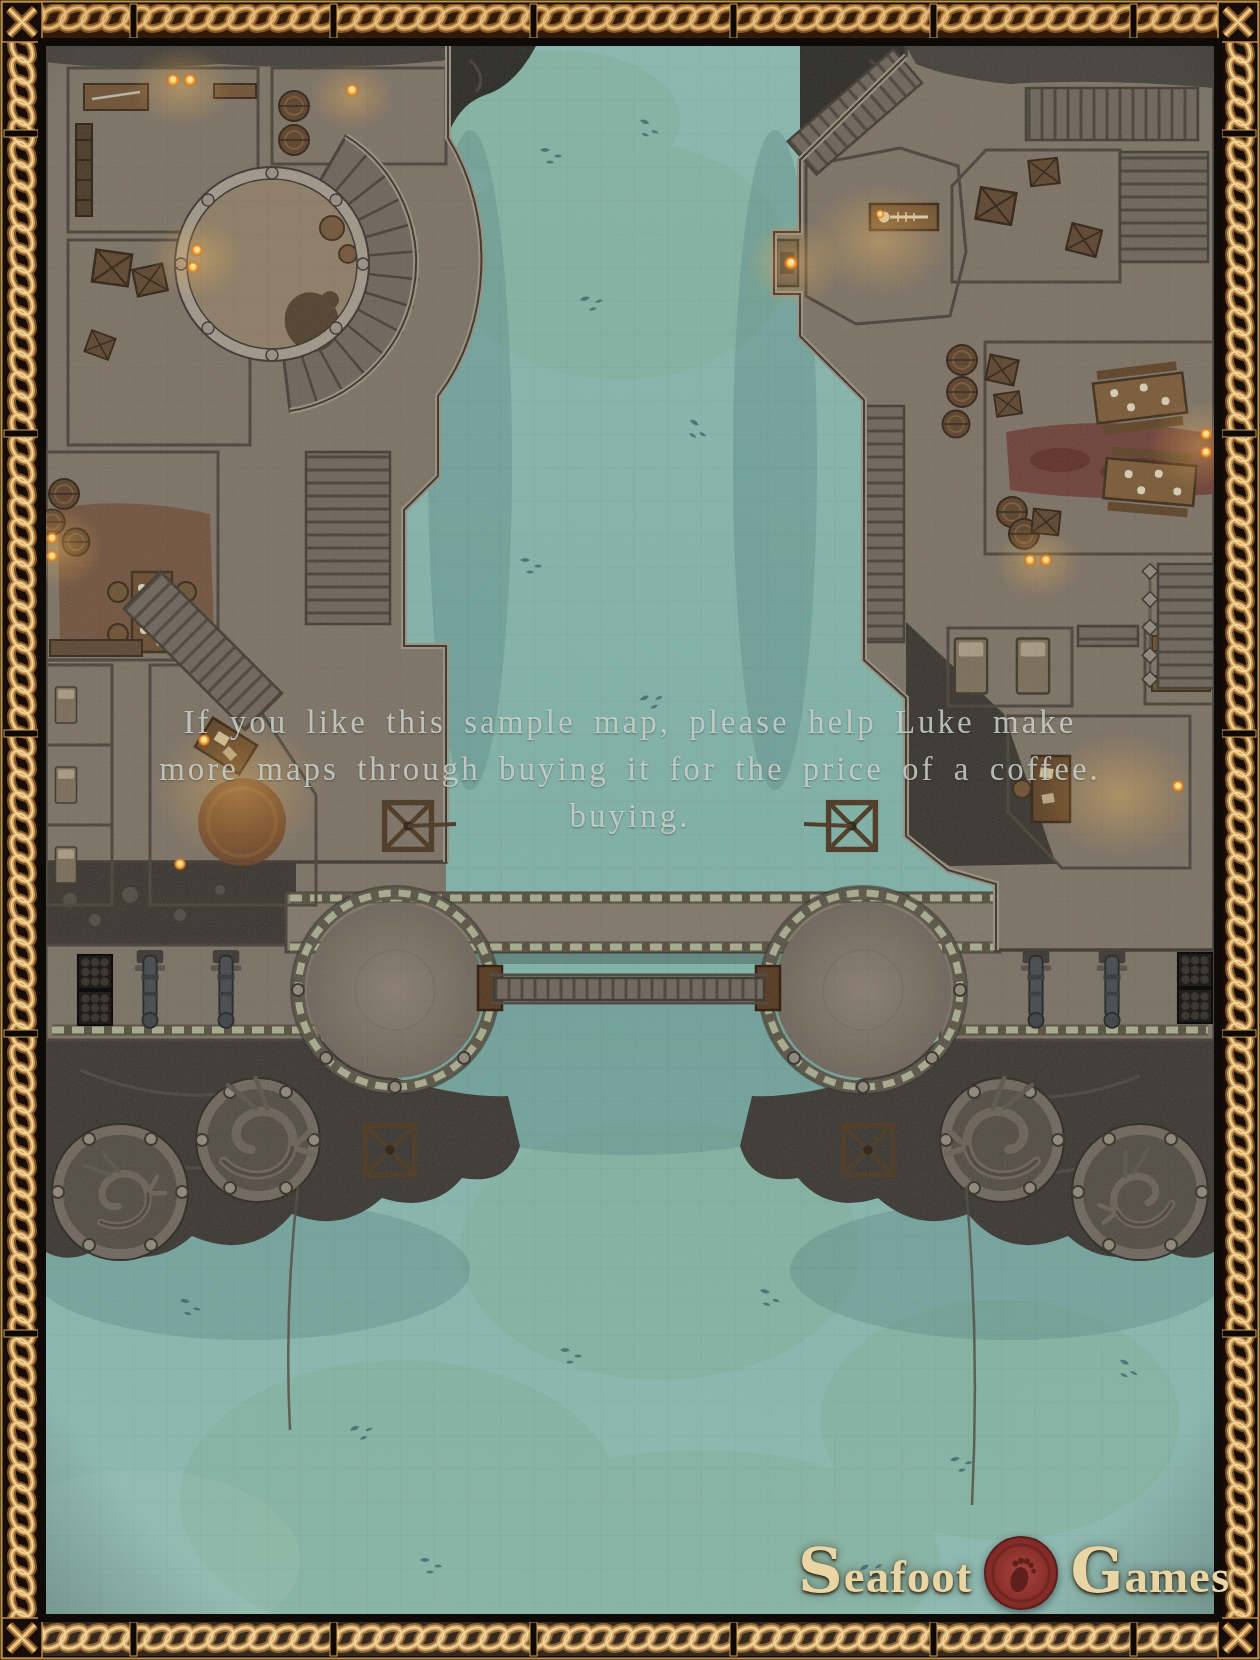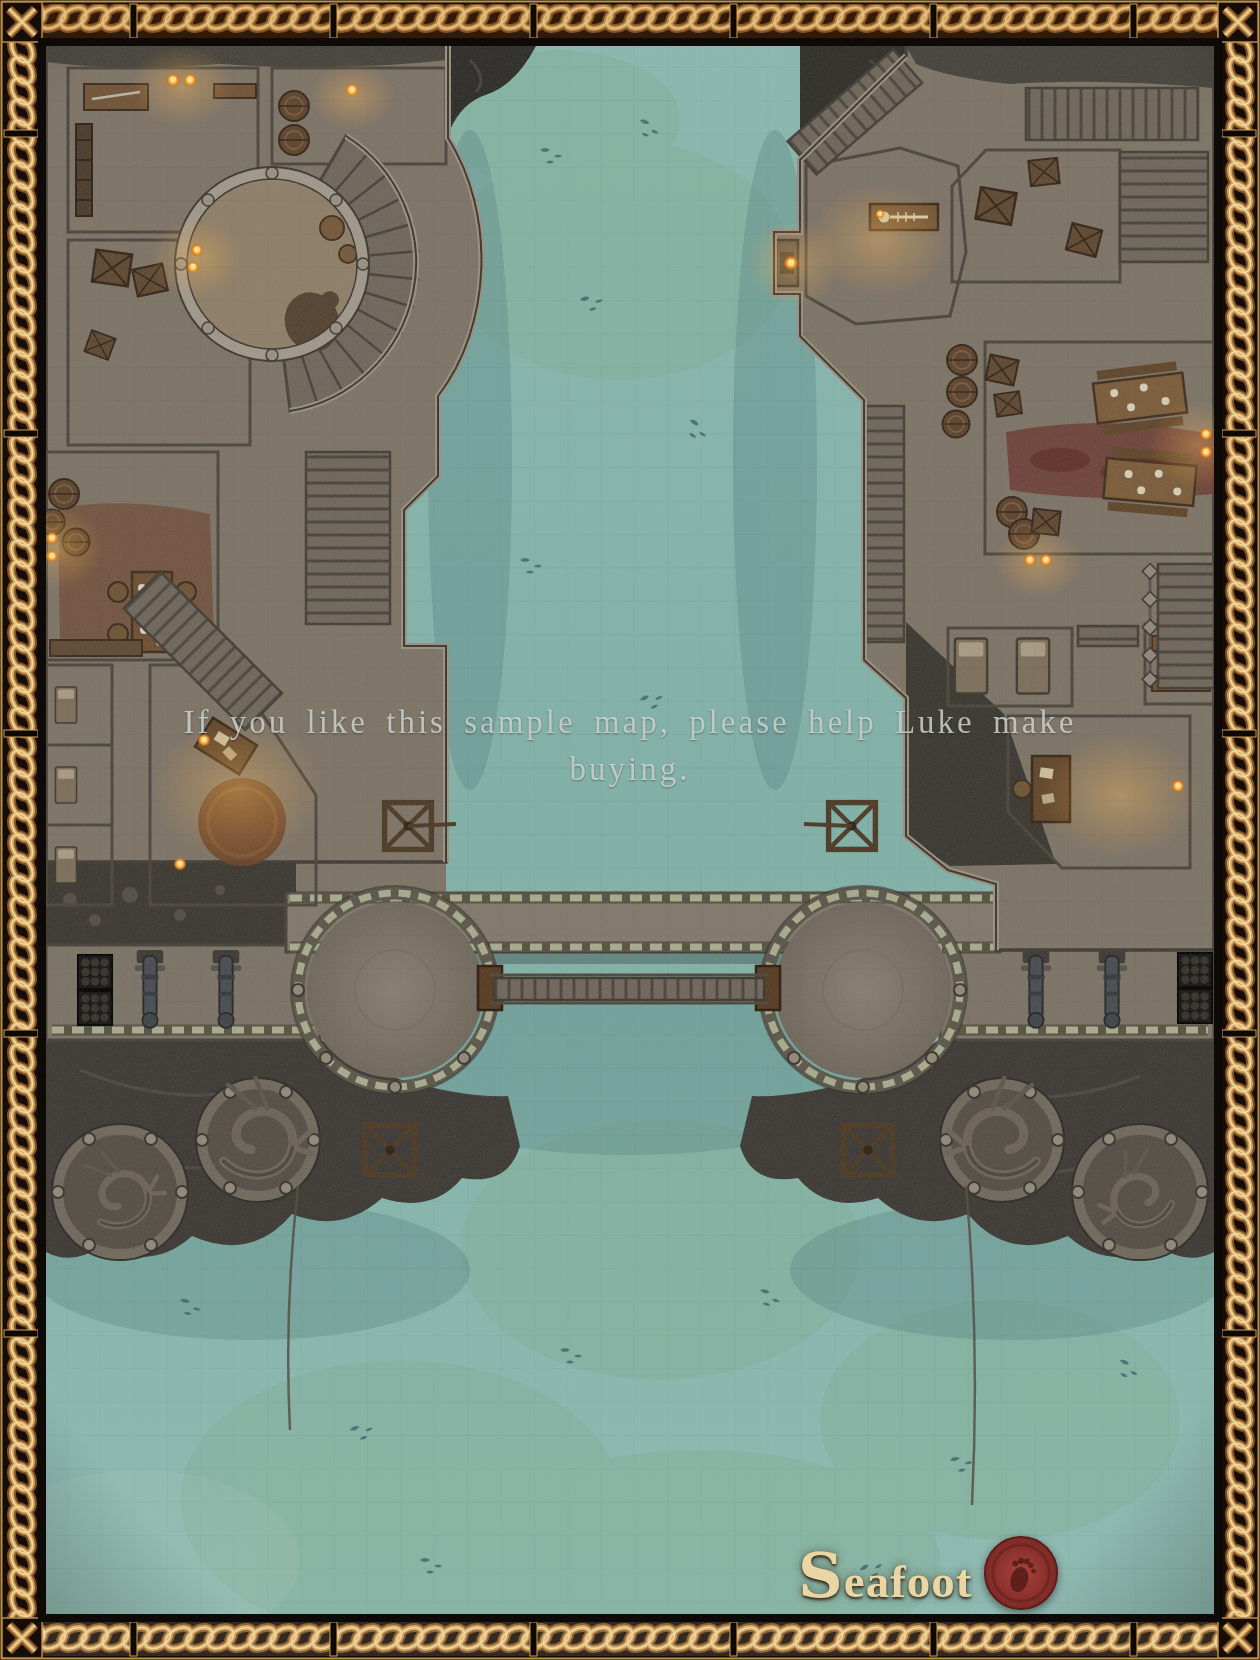--- a/index.html
+++ b/index.html
@@ -5,21 +5,21 @@
 <style>
   html,body{margin:0;padding:0;background:#000;}
   .stage{position:relative;width:1260px;height:1660px;background:#120b06;overflow:hidden;
          font-family:"Liberation Serif", serif;}
   .stage svg.art{position:absolute;left:0;top:0;}
   
   .watermark{position:absolute;left:60px;right:60px;top:699px;text-align:center;
     font-size:33px;line-height:47px;letter-spacing:3px;word-spacing:7px;
     color:rgba(212,217,212,0.82);text-shadow:0 1px 2px rgba(18,28,28,0.4);}
   
-  .logo{position:absolute;left:798px;top:1534px;display:flex;align-items:flex-end;gap:10px;
+  .logo{position:absolute;left:798px;top:1534px;display:flex;align-items:flex-start;gap:10px;
     color:#e9d6a4;font-size:47px;font-weight:bold;letter-spacing:1px;
     text-shadow:0 2px 3px rgba(30,18,6,.85), 0 0 10px rgba(45,26,8,.55);}
   .logo-word{display:inline-block;}
   .logo-word::first-letter{font-size:1.32em;font-family:"DejaVu Serif",serif;}
   .seal{width:78px;height:78px;display:block;filter:drop-shadow(0 3px 4px rgba(0,0,0,.45));}
   
   .wl{fill:none;stroke:#4a443b;stroke-width:3;}
   .edge{fill:none;stroke:#98907f;stroke-width:6;}
   .edge2{fill:none;stroke:#3a352d;stroke-width:2;}
   .dashbase{fill:none;stroke:#565040;stroke-width:11;}
@@ -665,20 +665,21 @@
   </g>
 
   <rect x="46" y="46" width="1168" height="1568" fill="url(#grid33)" opacity="0.08"></rect>
   <rect x="46" y="46" width="1168" height="1568" filter="url(#noiseF)"></rect>
   <rect x="46" y="46" width="1168" height="1568" fill="url(#vigG)"></rect>
 </g>
 </svg>
 
 <div class="watermark">
   <div>If you like this sample map, please help Luke make</div>
+  <div>more maps through buying it for the price of a coffee.</div>
   <div>buying.</div>
 </div>
 
 <div class="logo">
   <span class="logo-word">Seafoot</span>
   <span class="seal">
     <svg viewBox="-40 -40 80 80" width="78" height="78">
       <defs>
         <radialGradient id="sealg">
           <stop offset="0" stop-color="#a8423c"></stop>
@@ -690,14 +691,15 @@
       <g transform="rotate(14)" fill="#5f1f1c">
         <ellipse cx="0" cy="7" rx="9" ry="13"></ellipse>
         <circle cx="-8" cy="-8" r="3"></circle>
             <circle cx="-3" cy="-12" r="3.2"></circle>
         <circle cx="3" cy="-13" r="3"></circle>
             <circle cx="8" cy="-10" r="2.7"></circle>
             <circle cx="12" cy="-5" r="2.4"></circle>
       </g>
     </svg>
   </span>
+  <span class="logo-word">Games</span>
 </div>
 </div>
 
 </body></html>

